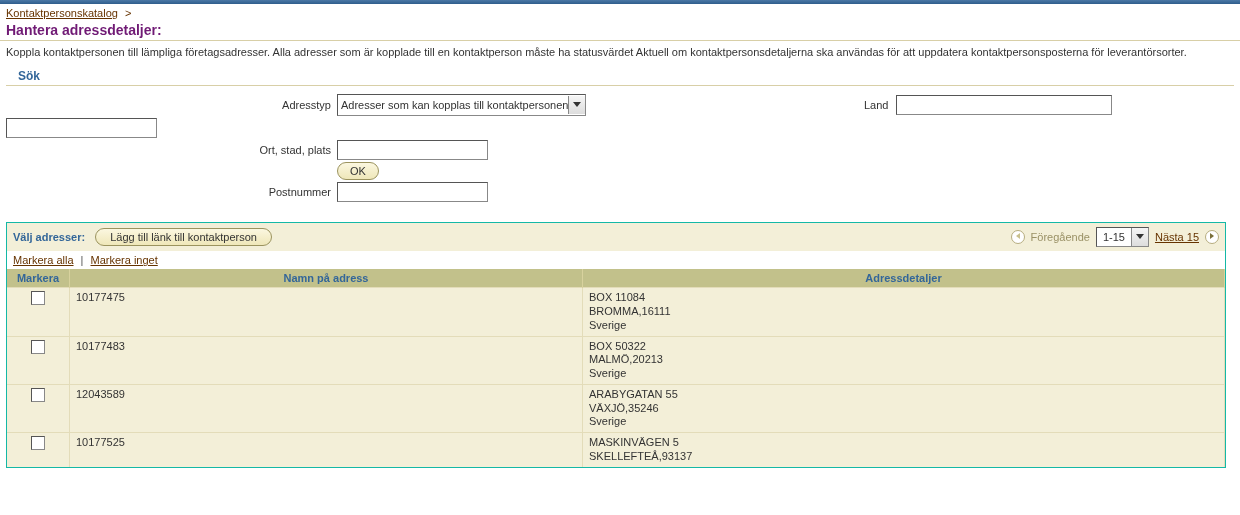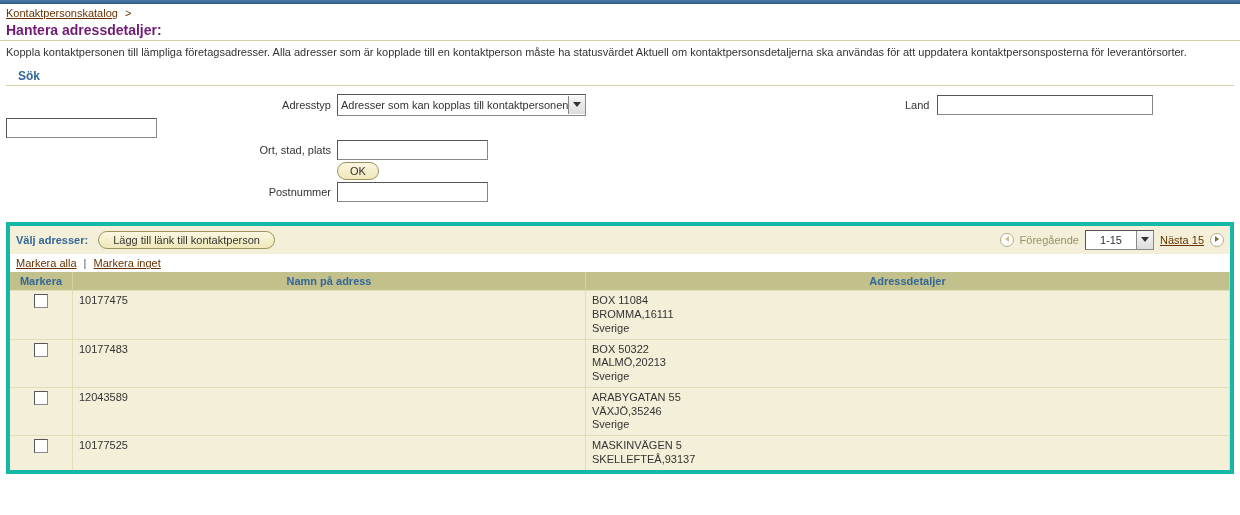--- a/index.html
+++ b/index.html
@@ -20,28 +20,28 @@
   .textin.w150{width:145px}
   .textin.w210{width:210px}
   .selectish{display:inline-flex;align-items:center;border:1px solid #888;border-top:1px solid #555;border-left:1px solid #555;height:20px;background:#fff}
   .selectish span.val{padding:0 0 0 3px}
   .selectish .drop{width:16px;height:18px;border-left:1px solid #888;background:linear-gradient(#f5f5f5,#ddd);display:flex;align-items:center;justify-content:center}
   .selectish .drop svg{display:block}
 
   .btn{display:inline-flex;align-items:center;justify-content:center;height:18px;border:1px solid #9b935e;border-radius:10px;background:linear-gradient(#fbf7e0,#efe7b9);color:#333;padding:0 12px;font-family:inherit;font-size:11px;cursor:pointer}
   .btn.wide{padding:0 14px}
 
-  .rightfield{position:absolute;left:905px;display:flex;align-items:center}
+  .rightfield{position:absolute;left:864px;display:flex;align-items:center}
   .rightfield .lab{margin-right:8px}
 
   .form-wrap{position:relative;padding:2px 6px 6px 6px}
 
   .dotsep{height:2px;margin:6px 0 0 0;background-image:radial-gradient(#aab3c2 1px, transparent 1px);background-size:5px 5px;background-position:0 1px}
 
-  .panel{margin:4px 6px 0 6px;border:4px solid #14b8a6}
+  .panel{margin:4px 14px 0 6px;border:1px solid #14b8a6}
   .panel-head{background:#f3efd8;padding:4px 6px;display:flex;align-items:center;gap:10px}
   .panel-head .title{color:#336699;font-weight:bold}
   .panel-head .spacer{flex:1}
   .pager{display:flex;align-items:center;gap:6px;font-size:11px}
   .pager a{color:#663300;text-decoration:underline}
   .pager .dis{color:#9a9166;text-decoration:none}
   .circ{width:12px;height:12px;border-radius:50%;display:inline-block;border:1px solid #b6ad7f;background:#fff}
   .circ svg{display:block;margin:auto}
 
   .select-links{padding:3px 6px}
@@ -120,21 +120,21 @@
     <button class="btn wide">Lägg till länk till kontaktperson</button>
     <span class="spacer"></span>
     <div class="pager">
       <span class="circ">
         <svg width="10" height="10">
             <polygon points="7,2 7,8 3,5" fill="#c9c08e"></polygon>
           </svg>
       </span>
       <span class="dis">Föregående</span>
       <div class="selectish" style="height:18px">
-        <span class="val" style="padding:0 14px">1-15</span>
+        <span class="val" style="padding:0 6px">1-15</span>
         <span class="drop">
           <svg width="8" height="6">
               <polygon points="0,0 8,0 4,5" fill="#333"></polygon>
             </svg>
         </span>
       </div>
       <a href="#">Nästa 15</a>
       <span class="circ">
         <svg width="10" height="10">
             <polygon points="3,2 3,8 7,5" fill="#7a6f3a"></polygon>

